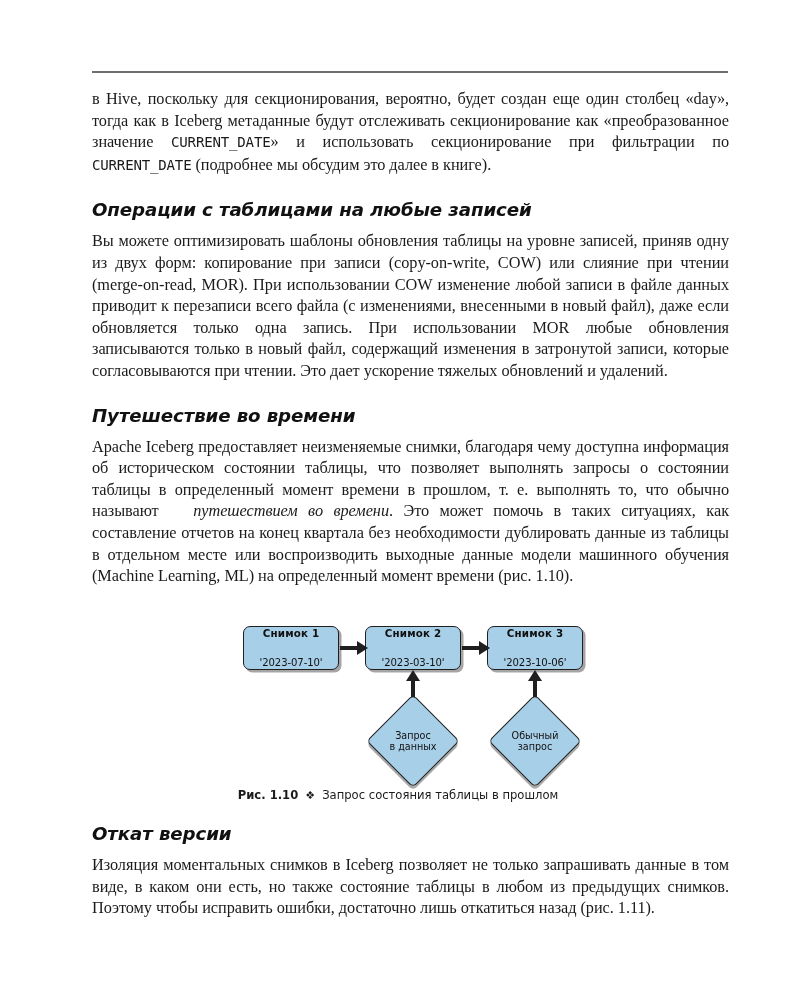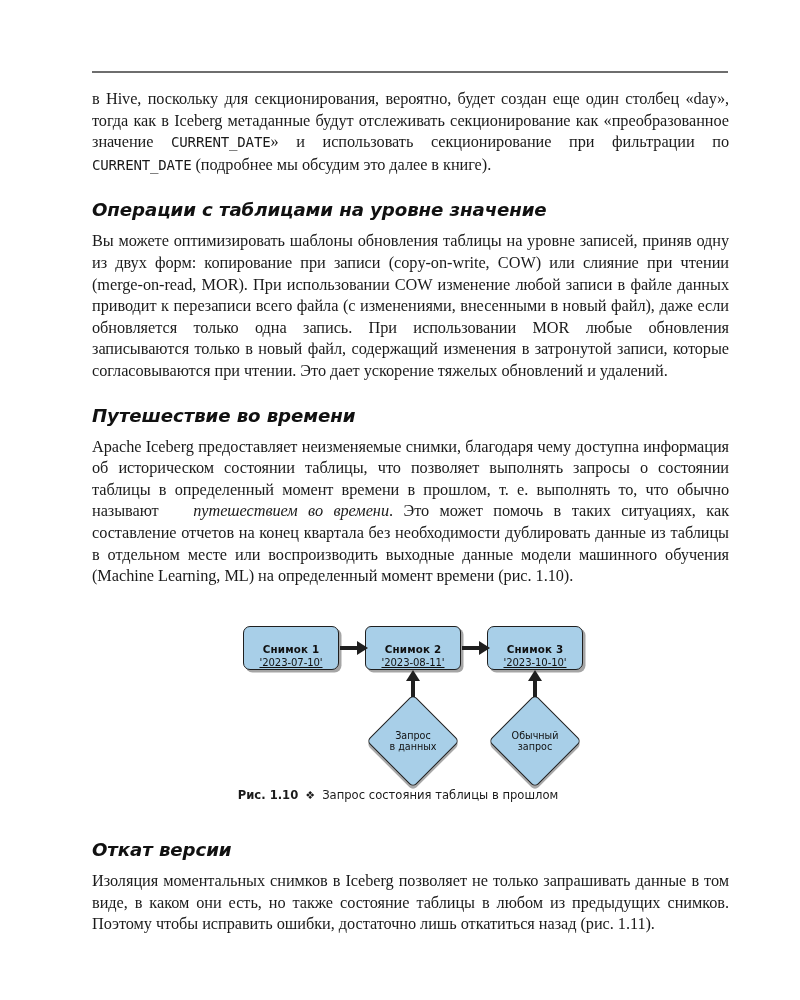--- a/index.html
+++ b/index.html
@@ -112,45 +112,44 @@
 
   .node {
     position: absolute;
     box-sizing: border-box;
     background: #a8cfe8;
     border: 1.6px solid #1f1f1f;
     box-shadow: 2.5px 2.5px 0 0 rgba(40,40,40,0.42);
     display: flex;
     flex-direction: column;
     align-items: center;
-    justify-content: flex-end;
+    justify-content: space-between;
     font-family: "DejaVu Sans", "Liberation Sans", sans-serif;
     color: #101010;
   }
 
   .snapnode {
     width: 96px;
     height: 44px;
     border-radius: 7px;
   }
   .snapnode .ln1 {
     font-size: 10.3px;
     font-weight: bold;
     letter-spacing: 0.2px;
     line-height: 13px;
   }
   .snapnode .ln2 {
     font-size: 10.1px;
     letter-spacing: -0.1px;
     line-height: 13px;
-    text-decoration: underline;
   }
 
   .snap1 { left: 0px;   top: 4px; }
-  .snap2 { left: 122px; top: 4px; border-radius: 6px; }
+  .snap2 { left: 122px; top: 4px; }
   .snap3 { left: 244px; top: 4px; }
 
   
   .harrow {
     position: absolute;
     top: 24px;
     height: 4px;
     background: #1f1f1f;
   }
   .harrow.a1 { left: 97px;  width: 17px; }
@@ -233,57 +232,57 @@
   .figcap .fc-num { font-weight: bold; }
   .figcap .fc-orn { display: inline-block; margin: 0 7px; font-size: 11px; }
 
   
   .tail {
     position: absolute;
     left: 92px;
     top: 823px;
     width: 637px;
   }
-  .tail h2.sec { margin-top: 16px; }
+  .tail h2.sec { margin-top: 0; }
 </style>
 </head>
 <body>
 
 <div class="page">
 
   <div class="rule"></div>
 
   <div class="col">
 
     <p class="body"><span>в Hive, поскольку для секционирования, вероятно, будет создан еще один столбец «day», тогда как в Iceberg метаданные будут отслеживать секционирование как «преобразованное значение </span><code class="mono">CURRENT_DATE</code><span>» и использовать секционирование при фильтрации по </span><code class="mono">CURRENT_DATE</code><span> (подробнее мы обсудим это далее в книге).</span></p>
 
-    <h2 class="sec">Операции с таблицами на уровне значение</h2>
+    <h2 class="sec">Операции с таблицами на любые записей</h2>
     <p class="body">Вы можете оптимизировать шаблоны обновления таблицы на уровне записей, приняв одну из двух форм: копирование при записи (copy-on-write, COW) или слияние при чтении (merge-on-read, MOR). При использовании COW изменение любой записи в файле данных приводит к перезаписи всего файла (с изменениями, внесенными в новый файл), даже если обновляется только одна запись. При использовании MOR любые обновления записываются только в новый файл, содержащий изменения в затронутой записи, которые согласовываются при чтении. Это дает ускорение тяжелых обновлений и удалений.</p>
 
     <h2 class="sec">Путешествие во времени</h2>
     <p class="body"><span>Apache Iceberg предоставляет неизменяемые снимки, благодаря чему доступна информация об историческом состоянии таблицы, что позволяет выполнять запросы о состоянии таблицы в определенный момент времени в прошлом, т. е. выполнять то, что обычно называют </span><em class="it">путешествием во времени</em><span>. Это может помочь в таких ситуациях, как составление отчетов на конец квартала без необходимости дублировать данные из таблицы в отдельном месте или воспроизводить выходные данные модели машинного обучения (Machine Learning, ML) на определенный момент времени (рис. 1.10).</span></p>
 
   </div>
 
   <div class="figure">
     <div class="diagram">
 
       <div class="node snapnode snap1">
         <span class="ln1">Снимок 1</span>
         <span class="ln2">'2023-07-10'</span>
       </div>
 
       <div class="node snapnode snap2">
         <span class="ln1">Снимок 2</span>
-        <span class="ln2">'2023-08-11'</span>
+        <span class="ln2">'2023-03-10'</span>
       </div>
 
       <div class="node snapnode snap3">
         <span class="ln1">Снимок 3</span>
-        <span class="ln2">'2023-10-10'</span>
+        <span class="ln2">'2023-10-06'</span>
       </div>
 
       <div class="harrow a1">
           <span class="head"></span>
         </div>
       <div class="harrow a2">
           <span class="head"></span>
         </div>
 
       <div class="varrow v1">

